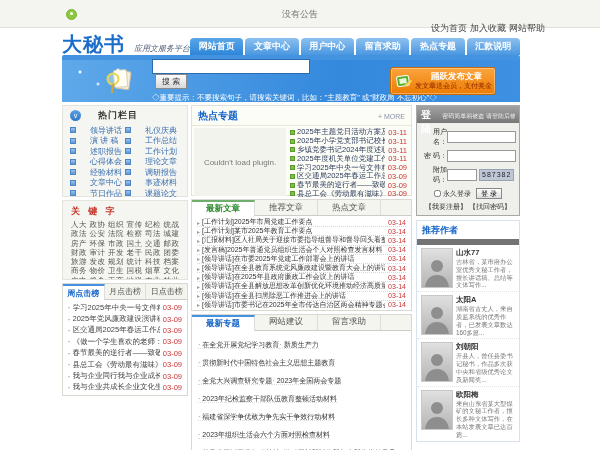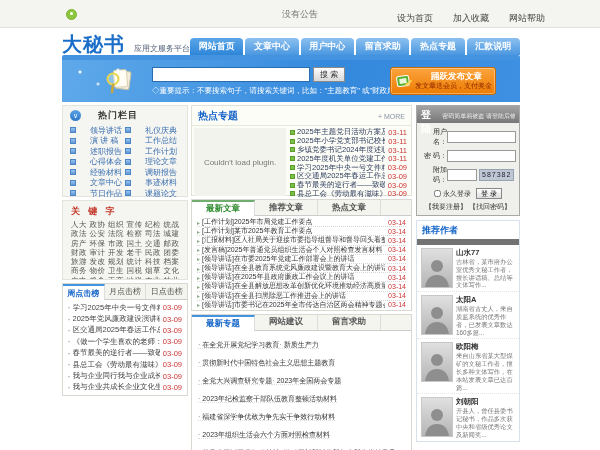--- a/index.html
+++ b/index.html
@@ -4,44 +4,44 @@
 <style>
   html,body{margin:0;padding:0;width:600px;height:450px;overflow:hidden;background:#fff;
     font-family:"Liberation Sans",sans-serif;}
   a{text-decoration:none;cursor:pointer;}
   
   .topbar{height:27px;background:#f4f4f0;border-bottom:1px solid #e2e2da;position:relative;font-size:9px;color:#555;}
   .topbar-icon{position:absolute;left:66px;top:9px;width:9px;height:9px;border-radius:50%;
     background:#8dc63f;border:1px solid #7ab32e;}
   .topbar-icon::after{content:"";position:absolute;left:3px;top:2px;width:3px;height:3px;background:#fff;border-radius:50%;}
   .topbar-notice{position:absolute;left:50%;top:8px;transform:translateX(-50%);color:#777;}
-  .topbar-links{position:absolute;right:55px;top:12px;display:flex;gap:20px;}
+  .topbar-links{position:absolute;right:55px;top:22px;display:flex;gap:3px;}
   .topbar-links a{color:#444;}
   
   .container{width:458px;margin-left:62px;position:relative;}
   
   .header{height:27px;display:flex;align-items:flex-end;}
   .logo-area{width:128px;display:flex;align-items:baseline;padding-top:3px;}
   .logo{font-size:20px;font-weight:bold;color:#1a6ec9;letter-spacing:1px;line-height:22px;}
-  .slogan{font-size:8px;color:#51627a;margin-left:9px;}
+  .slogan{font-size:8px;color:#51627a;margin-left:9px;font-style:italic;}
   .nav-tabs{flex:1;display:flex;gap:2px;align-items:center;}
   .nav-tab{flex:1;height:17px;border-radius:4px 4px 0 0;background:linear-gradient(#8cc0ef,#4a97e0);
     color:#fff;font-size:9px;font-weight:bold;display:flex;align-items:center;justify-content:center;}
   .nav-tab.active{background:linear-gradient(#5aa5e8,#2e86d8);}
   .nav-strip{height:5px;background:#4493e0;border-radius:2px 2px 0 0;}
   
   .search-band{height:42px;background:linear-gradient(100deg,#5fa9ea 0%,#3489dd 60%,#3e90e2 100%);
     position:relative;display:flex;align-items:center;}
   .search-band::before{content:"";position:absolute;left:6px;top:4px;width:70px;height:30px;
     background:radial-gradient(circle 2px at 12px 8px,rgba(255,255,255,.9) 0 1px,transparent 2px),
                radial-gradient(circle 2px at 30px 20px,rgba(255,255,255,.7) 0 1px,transparent 2px),
                radial-gradient(circle 1px at 50px 6px,rgba(255,255,255,.8) 0 1px,transparent 2px);}
   .search-docs-icon{margin-left:42px;width:32px;height:28px;flex:none;}
   .search-mid{margin-left:16px;display:flex;flex-direction:column;}
-  .search-row{display:flex;align-items:flex-start;}
+  .search-row{display:flex;align-items:flex-start;flex-direction:column;}
   .search-input{width:152px;height:13px;border:1px solid #2a6cb0;background:#fff;font-size:8px;padding:0 2px;}
   .search-btn{height:15px;margin-left:3px;font-size:8px;padding:0 6px;border:1px solid #8a8a8a;
     background:linear-gradient(#fdfdfd,#d8d8d8);color:#333;cursor:pointer;}
   .search-hint{font-size:7.5px;color:#fff;margin-top:4px;}
   .publish-btn{position:absolute;right:24px;top:7px;width:104px;height:26px;border-radius:3px;
     border:1px solid #c96a00;background:linear-gradient(#fba43d,#ee7c02);display:flex;align-items:center;
     box-shadow:0 0 0 1px rgba(255,255,255,.35) inset;}
   .publish-icon{width:16px;height:14px;margin:0 3px 0 5px;flex:none;}
   .publish-txt{display:flex;flex-direction:column;line-height:10px;}
   .publish-l1{font-size:8.5px;font-weight:bold;color:#fff;padding-left:16px;}
@@ -84,21 +84,21 @@
   .plugin-area{width:92px;flex:none;margin:2px;background:#f3f3ee;display:flex;align-items:center;justify-content:center;
     font-size:8px;color:#777;}
   .ht-list{flex:1;padding:2px 4px 0 2px;overflow:hidden;}
   .ht-item{display:flex;align-items:center;height:8.8px;font-size:7.5px;overflow:hidden;}
   .gq-icon{width:5px;height:5px;flex:none;background:#7ac143;border:1px solid #5a9c2d;box-sizing:border-box;margin-right:2px;}
   .ht-item-title{flex:1;color:#33415e;white-space:nowrap;overflow:hidden;}
   .ht-date{color:#c33;margin-left:3px;}
   
   .tabbox{border:1px solid #d9d9d2;background:#fff;margin-top:3px;}
   .tab-row{display:flex;align-items:stretch;background:#f5f5ef;border-bottom:1px solid #ccc;height:15px;}
-  .tab{width:62px;font-size:8.5px;color:#555;display:flex;align-items:center;justify-content:center;border-right:1px solid #ddd;font-weight:bold;}
+  .tab{width:62px;font-size:8.5px;color:#555;display:flex;align-items:center;justify-content:center;border-right:1px solid #ddd;}
   .tab.active{background:#fff;font-weight:bold;margin-bottom:-1px;}
   .tabbox.art .tab.active{color:#2e8b2e;border-top:2px solid #6fae6f;}
   .tabbox.top .tab.active{color:#1565c8;border-top:2px solid #4493e0;}
   .art-list{padding:2px 5px 1px;}
   .art-item{display:flex;align-items:center;height:8.2px;font-size:7px;border-bottom:1px dotted #d8d8d0;overflow:hidden;}
   .art-item:last-child{border-bottom:none;}
   .art-item::before{content:"▸";color:#93ad8e;font-size:6px;margin-right:2px;}
   .art-title{flex:1;color:#333;white-space:nowrap;overflow:hidden;}
   .art-date{color:#c33;margin-left:3px;}
   .topic-list{padding:2px 6px 1px;}
@@ -531,35 +531,35 @@
             </div>
 
             <div class="author">
               <span class="photo">
                 <svg width="26" height="30" viewBox="0 0 26 30">
                   <circle cx="13" cy="9" r="6" fill="#8e8e8e"></circle>
                   <path d="M1 30 q2 -12 12 -12 q10 0 12 12 z" fill="#8e8e8e"></path>
                 </svg>
               </span>
               <span class="a-info">
-                <a class="a-name">欧阳梅</a>
-                <span class="a-bio">来自山东省某大型煤矿的文秘工作者，擅长多种文体写作，在本站发表文章已达百篇...</span>
+                <a class="a-name">刘朝阳</a>
+                <span class="a-bio">开县人，曾任县委书记秘书，作品多次获中央和省级优秀论文及新闻奖...</span>
               </span>
             </div>
 
             <div class="author">
               <span class="photo">
                 <svg width="26" height="30" viewBox="0 0 26 30">
                   <circle cx="13" cy="9" r="6" fill="#8e8e8e"></circle>
                   <path d="M1 30 q2 -12 12 -12 q10 0 12 12 z" fill="#8e8e8e"></path>
                 </svg>
               </span>
               <span class="a-info">
-                <a class="a-name">刘朝阳</a>
-                <span class="a-bio">开县人，曾任县委书记秘书，作品多次获中央和省级优秀论文及新闻奖...</span>
+                <a class="a-name">欧阳梅</a>
+                <span class="a-bio">来自山东省某大型煤矿的文秘工作者，擅长多种文体写作，在本站发表文章已达百篇...</span>
               </span>
             </div>
           </div>
       </div>
     </div>
   </div>
 
 </div>
 
 </body></html>

